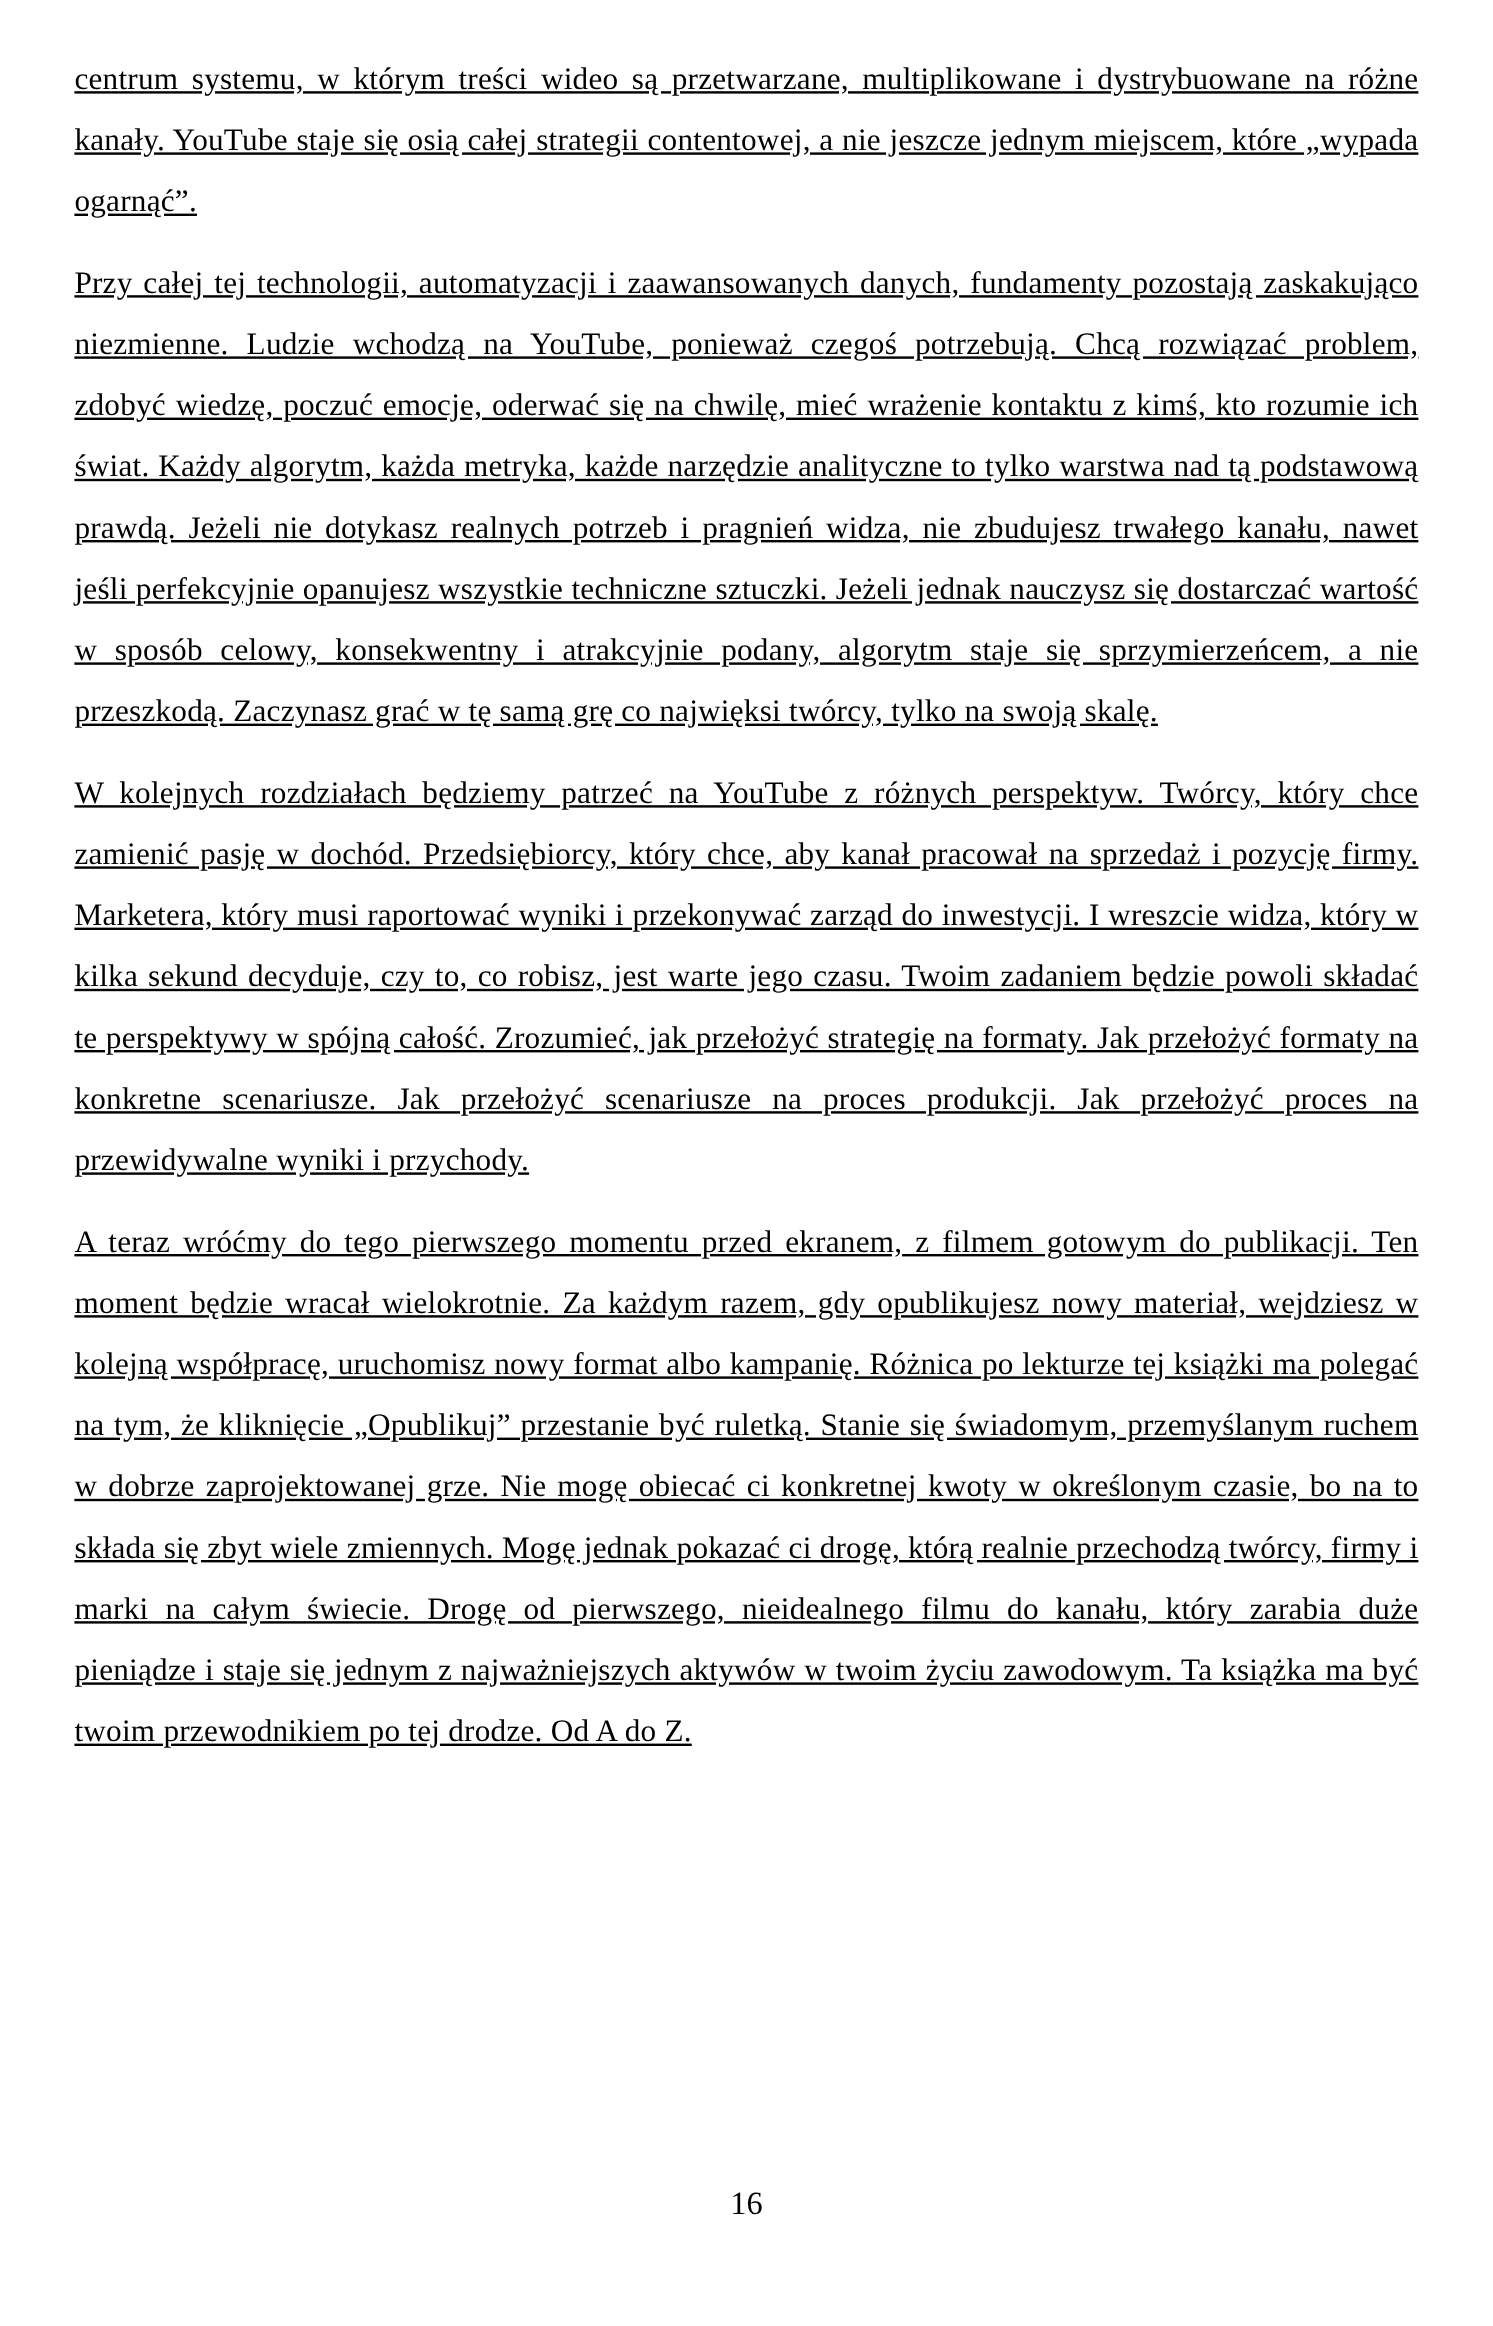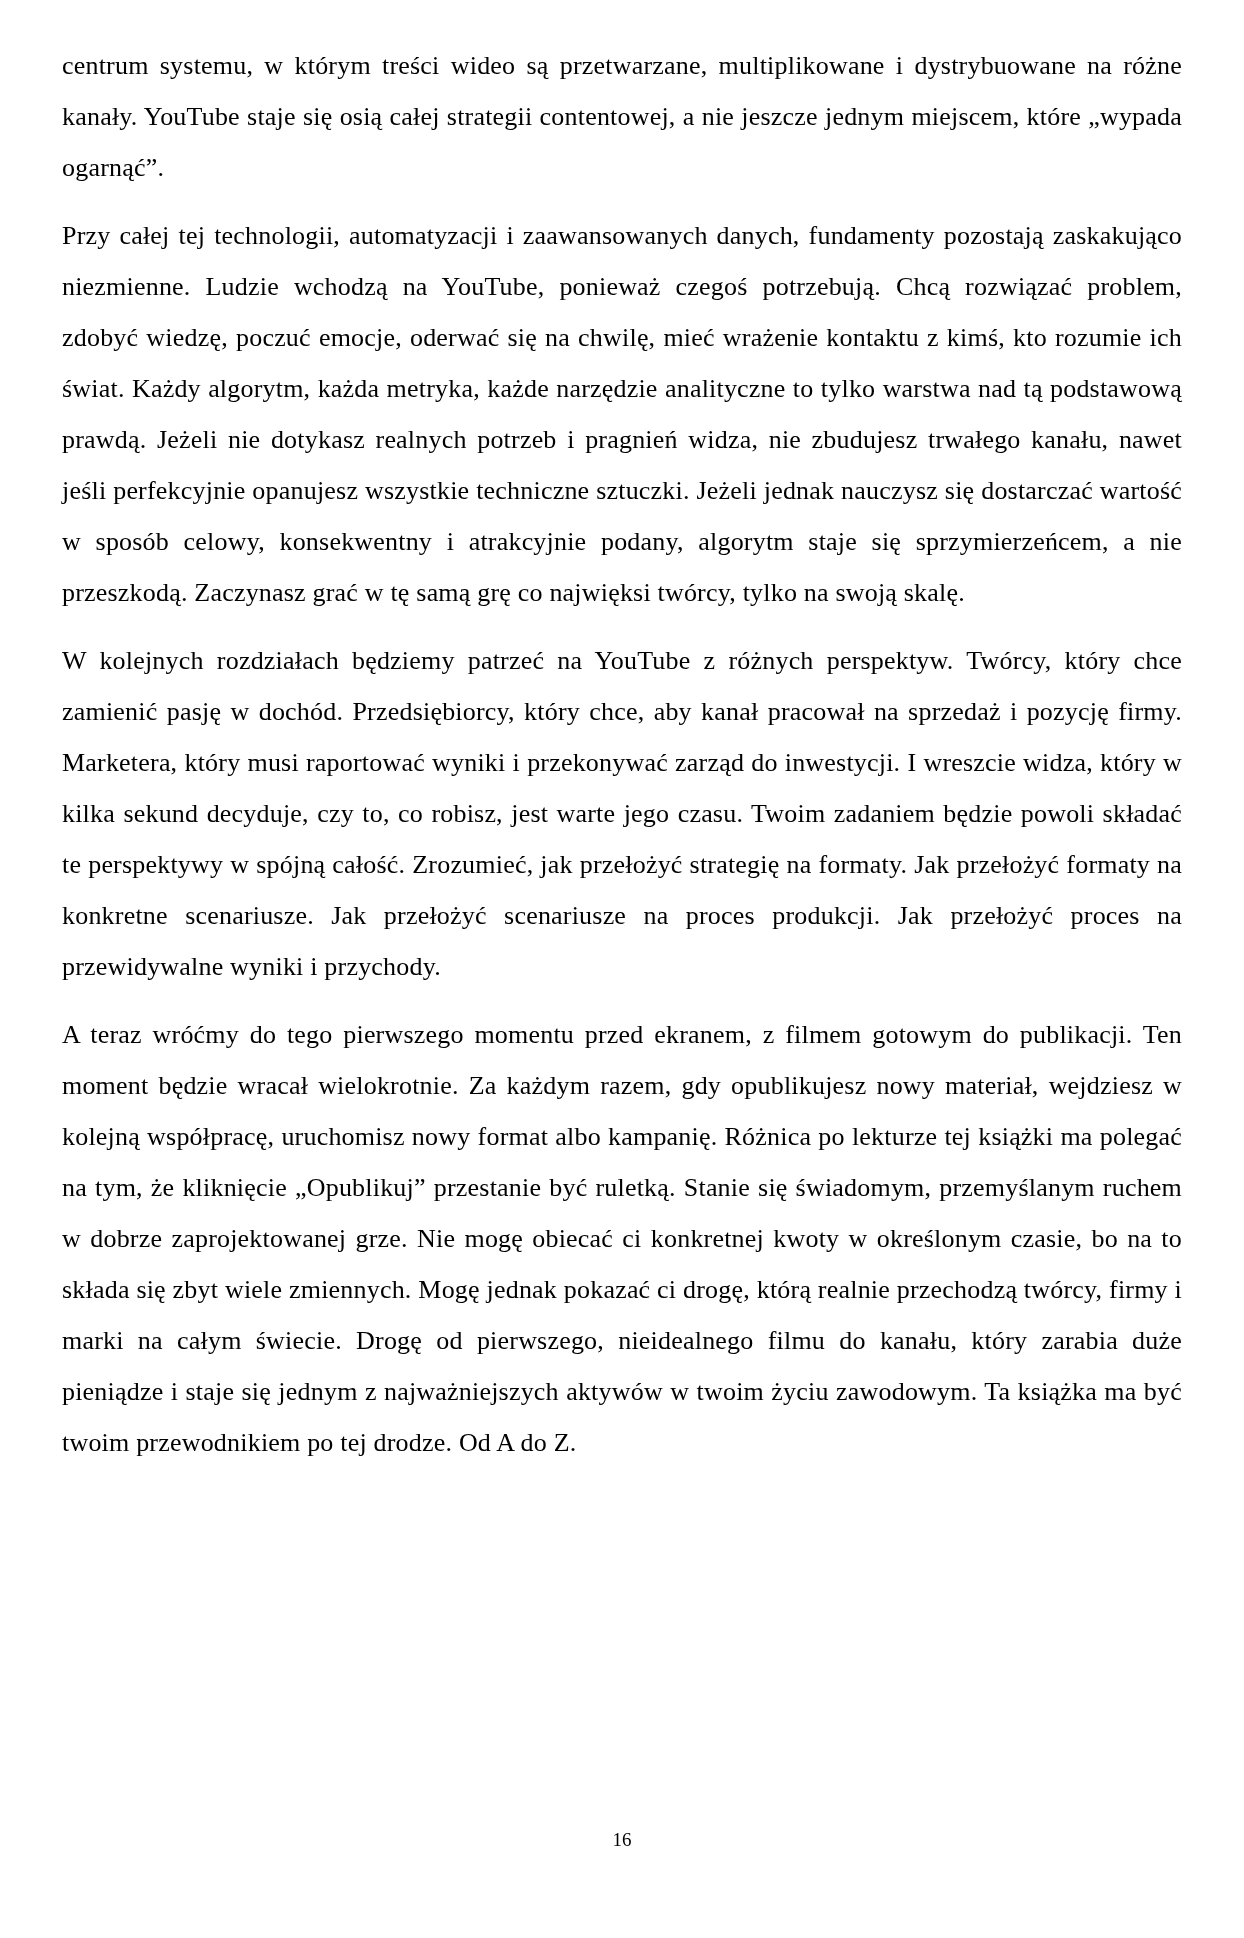--- a/index.html
+++ b/index.html
@@ -8,41 +8,42 @@
   }
   .page {
     position: relative;
     width: 1244px;
     height: 1938px;
     background: #ffffff;
     color: #000000;
     font-family: "Liberation Serif", serif;
     padding: 40px 62px 0 62px;
     overflow: hidden;
+    text-decoration: underline;
   }
   .body-text .para {
     font-size: 26px;
     line-height: 51px;
     text-align: justify;
     text-justify: inter-word;
     margin-bottom: 17px;
     letter-spacing: 0.2px;
   }
   .body-text .para:last-child {
     margin-bottom: 0;
   }
   .page-footer {
     position: absolute;
     left: 0;
     bottom: 88px;
     width: 100%;
     text-align: center;
   }
   .page-number {
-    font-size: 19px;
+    font-size: 27px;
     line-height: 1;
     display: inline-block;
   }
 </style>
 </head>
 <body>
 
 <div class="page">
   <div class="body-text">
     <p class="para">centrum systemu, w którym treści wideo są przetwarzane, multiplikowane i dystrybuowane na różne kanały. YouTube staje się osią całej strategii contentowej, a nie jeszcze jednym miejscem, które „wypada ogarnąć”.</p>

